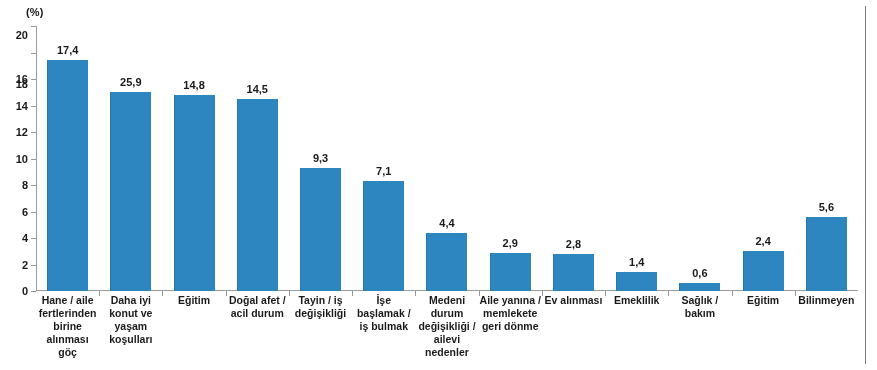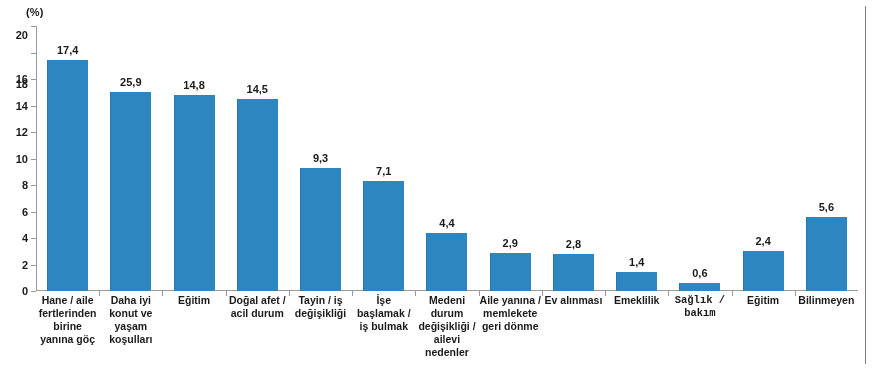--- a/index.html
+++ b/index.html
@@ -244,28 +244,28 @@
           <div class="bar-rect" style="height: 39.75px; background: rgb(46, 134, 193);"></div>
         </div>
         <div class="bar-slot" style="left: 758.769px; width: 63.2308px;">
           <div class="bar-value">5,6</div>
           <div class="bar-rect" style="height: 74.2px; background: rgb(46, 134, 193);"></div>
         </div>
       </div>
   </div>
 
   <div class="cats-layer" id="cats-layer">
-      <div class="cat-label" style="left: 0px; width: 63.2308px;">Hane / aile fertlerinden birine yanına göç</div>
+      <div class="cat-label" style="left: 0px; width: 63.2308px;">Hane / aile fertlerinden birine alınması göç</div>
       <div class="cat-label" style="left: 63.2308px; width: 63.2308px;">Daha iyi konut ve yaşam koşulları</div>
       <div class="cat-label" style="left: 126.462px; width: 63.2308px;">Eğitim</div>
       <div class="cat-label" style="left: 252.923px; width: 63.2308px;">Tayin / iş değişikliği</div>
       <div class="cat-label" style="left: 189.692px; width: 63.2308px;">Doğal afet / acil durum</div>
       <div class="cat-label" style="left: 316.154px; width: 63.2308px;">İşe başlamak / iş bulmak</div>
       <div class="cat-label" style="left: 379.385px; width: 63.2308px;">Medeni durum değişikliği / ailevi nedenler</div>
       <div class="cat-label" style="left: 442.615px; width: 63.2308px;">Aile yanına / memlekete geri dönme</div>
       <div class="cat-label" style="left: 505.846px; width: 63.2308px;">Ev alınması</div>
       <div class="cat-label" style="left: 569.077px; width: 63.2308px;">Emeklilik</div>
-      <div class="cat-label" style="left: 632.308px; width: 63.2308px; font-family: Liberation Mono, monospace;">Sağlık / bakım</div>
+      <div class="cat-label" style="left: 632.308px; width: 63.2308px;">Sağlık / bakım</div>
       <div class="cat-label" style="left: 695.538px; width: 63.2308px;">Eğitim</div>
       <div class="cat-label" style="left: 758.769px; width: 63.2308px;">Bilinmeyen</div>
     </div>
 
 </div>
 
 </body></html>

